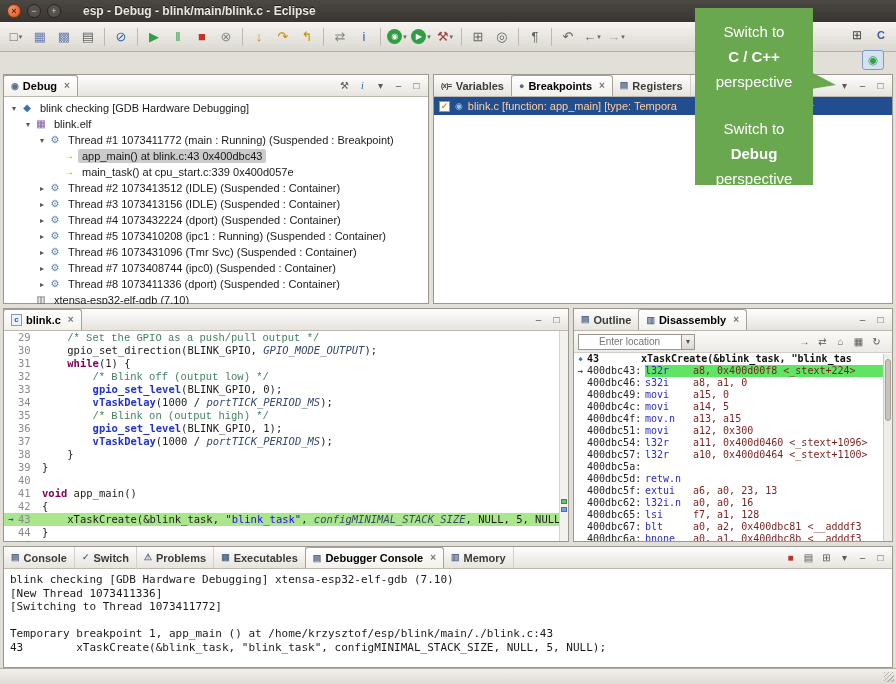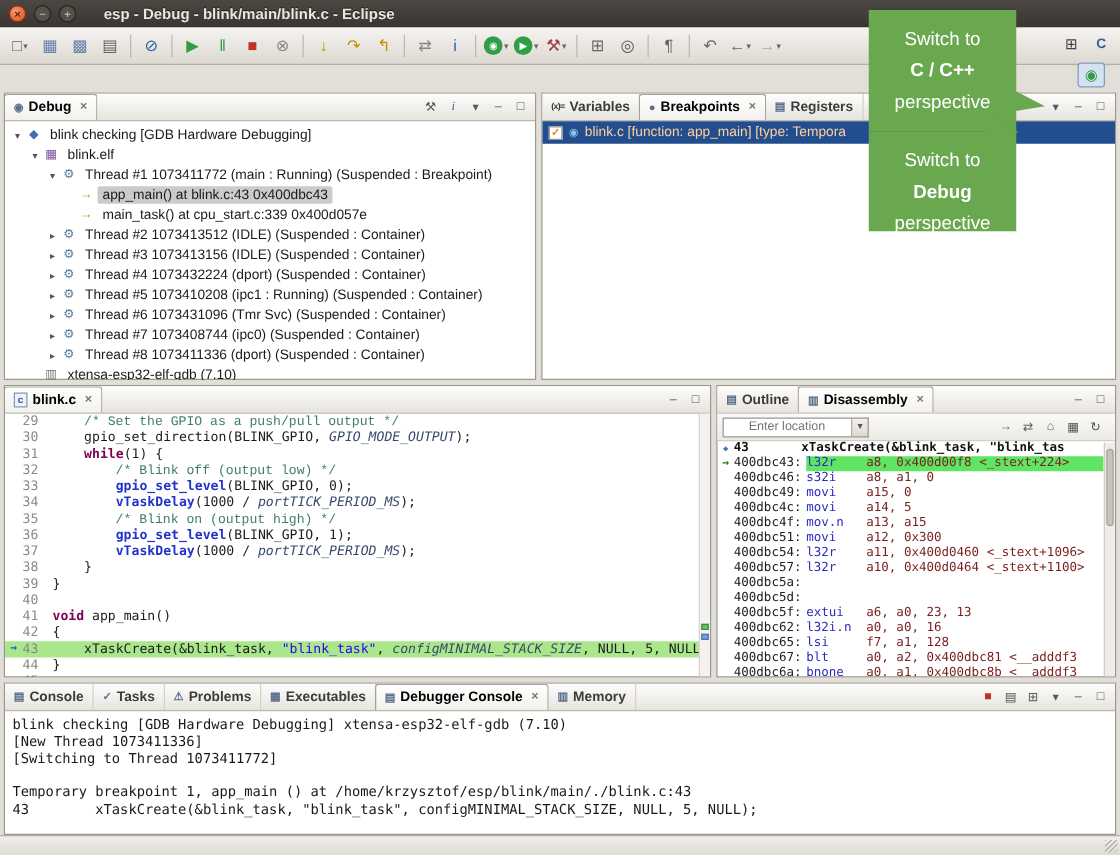--- a/index.html
+++ b/index.html
@@ -424,42 +424,42 @@
         <div class="drow"><span class="dsmark">◆</span><span class="dnum">43</span><span class="dtext">xTaskCreate(&amp;blink_task, "blink_tas</span></div>
         <div class="drow"><span class="dmark">→</span><span class="daddr">400dbc43:</span><span class="dinstr cur"><span class="dmn">l32r</span><span class="dops">a8, 0x400d00f8 &lt;_stext+224&gt;</span></span></div>
         <div class="drow"><span class="dmark"></span><span class="daddr">400dbc46:</span><span class="dinstr"><span class="dmn">s32i</span><span class="dops">a8, a1, 0</span></span></div>
         <div class="drow"><span class="dmark"></span><span class="daddr">400dbc49:</span><span class="dinstr"><span class="dmn">movi</span><span class="dops">a15, 0</span></span></div>
         <div class="drow"><span class="dmark"></span><span class="daddr">400dbc4c:</span><span class="dinstr"><span class="dmn">movi</span><span class="dops">a14, 5</span></span></div>
         <div class="drow"><span class="dmark"></span><span class="daddr">400dbc4f:</span><span class="dinstr"><span class="dmn">mov.n</span><span class="dops">a13, a15</span></span></div>
         <div class="drow"><span class="dmark"></span><span class="daddr">400dbc51:</span><span class="dinstr"><span class="dmn">movi</span><span class="dops">a12, 0x300</span></span></div>
         <div class="drow"><span class="dmark"></span><span class="daddr">400dbc54:</span><span class="dinstr"><span class="dmn">l32r</span><span class="dops">a11, 0x400d0460 &lt;_stext+1096&gt;</span></span></div>
         <div class="drow"><span class="dmark"></span><span class="daddr">400dbc57:</span><span class="dinstr"><span class="dmn">l32r</span><span class="dops">a10, 0x400d0464 &lt;_stext+1100&gt;</span></span></div>
         <div class="drow"><span class="dmark"></span><span class="daddr">400dbc5a:</span></div>
-        <div class="drow"><span class="dmark"></span><span class="daddr">400dbc5d:</span></div>
+        <div class="drow"><span class="dmark"></span><span class="daddr">400dbc5d:</span><span class="dinstr"><span class="dmn">retw.n</span><span class="dops"></span></span></div>
         <div class="drow"><span class="dmark"></span><span class="daddr">400dbc5f:</span><span class="dinstr"><span class="dmn">extui</span><span class="dops">a6, a0, 23, 13</span></span></div>
         <div class="drow"><span class="dmark"></span><span class="daddr">400dbc62:</span><span class="dinstr"><span class="dmn">l32i.n</span><span class="dops">a0, a0, 16</span></span></div>
         <div class="drow"><span class="dmark"></span><span class="daddr">400dbc65:</span><span class="dinstr"><span class="dmn">lsi</span><span class="dops">f7, a1, 128</span></span></div>
         <div class="drow"><span class="dmark"></span><span class="daddr">400dbc67:</span><span class="dinstr"><span class="dmn">blt</span><span class="dops">a0, a2, 0x400dbc81 &lt;__adddf3</span></span></div>
         <div class="drow"><span class="dmark"></span><span class="daddr">400dbc6a:</span><span class="dinstr"><span class="dmn">bnone</span><span class="dops">a0, a1, 0x400dbc8b &lt;__adddf3</span></span></div>
       </div>
     <div class="dscroll">
       <span class="dthumb"></span>
     </div>
   </div>
 
   <div class="panel" id="consolePanel">
     <div class="phdr">
       <div style="display:flex" id="ctabs">
           <div class="tab">
             <span class="ticon">▤</span>
             <span>Console</span>
           </div>
           <div class="tab">
             <span class="ticon">✓</span>
-            <span>Tasks</span>
+            <span>Switch</span>
           </div>
           <div class="tab">
             <span class="ticon">⚠</span>
             <span>Problems</span>
           </div>
           <div class="tab">
             <span class="ticon">▦</span>
             <span>Executables</span>
           </div>
           <div class="tab sel">

